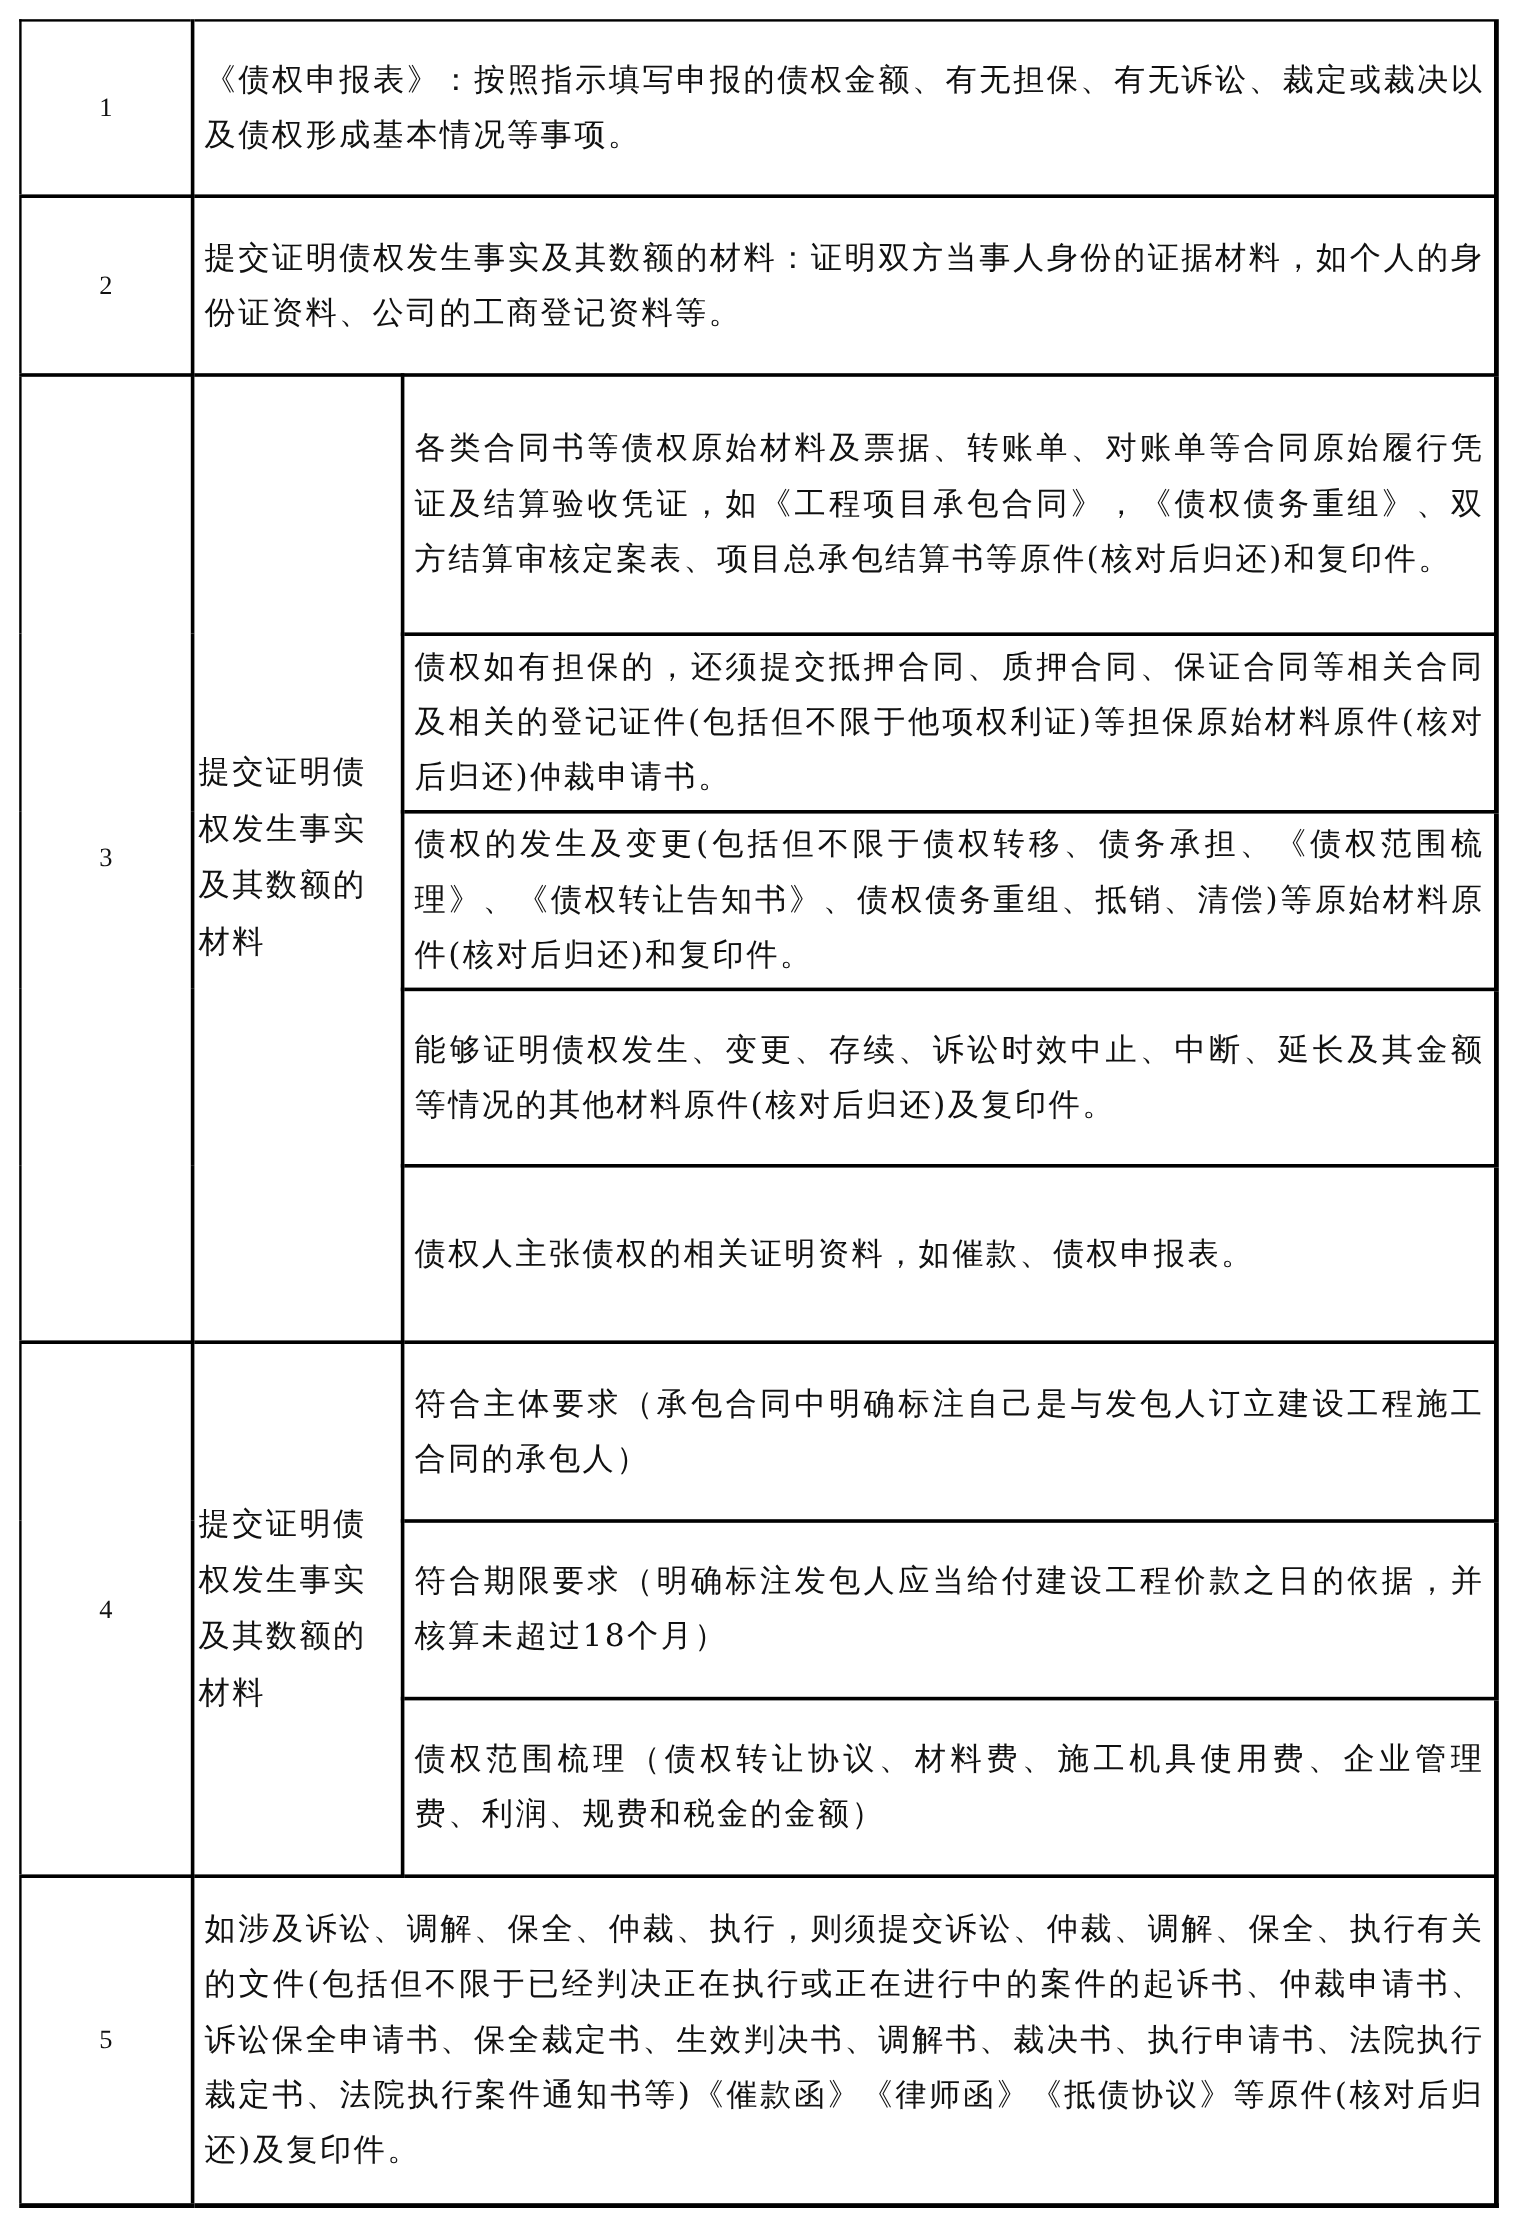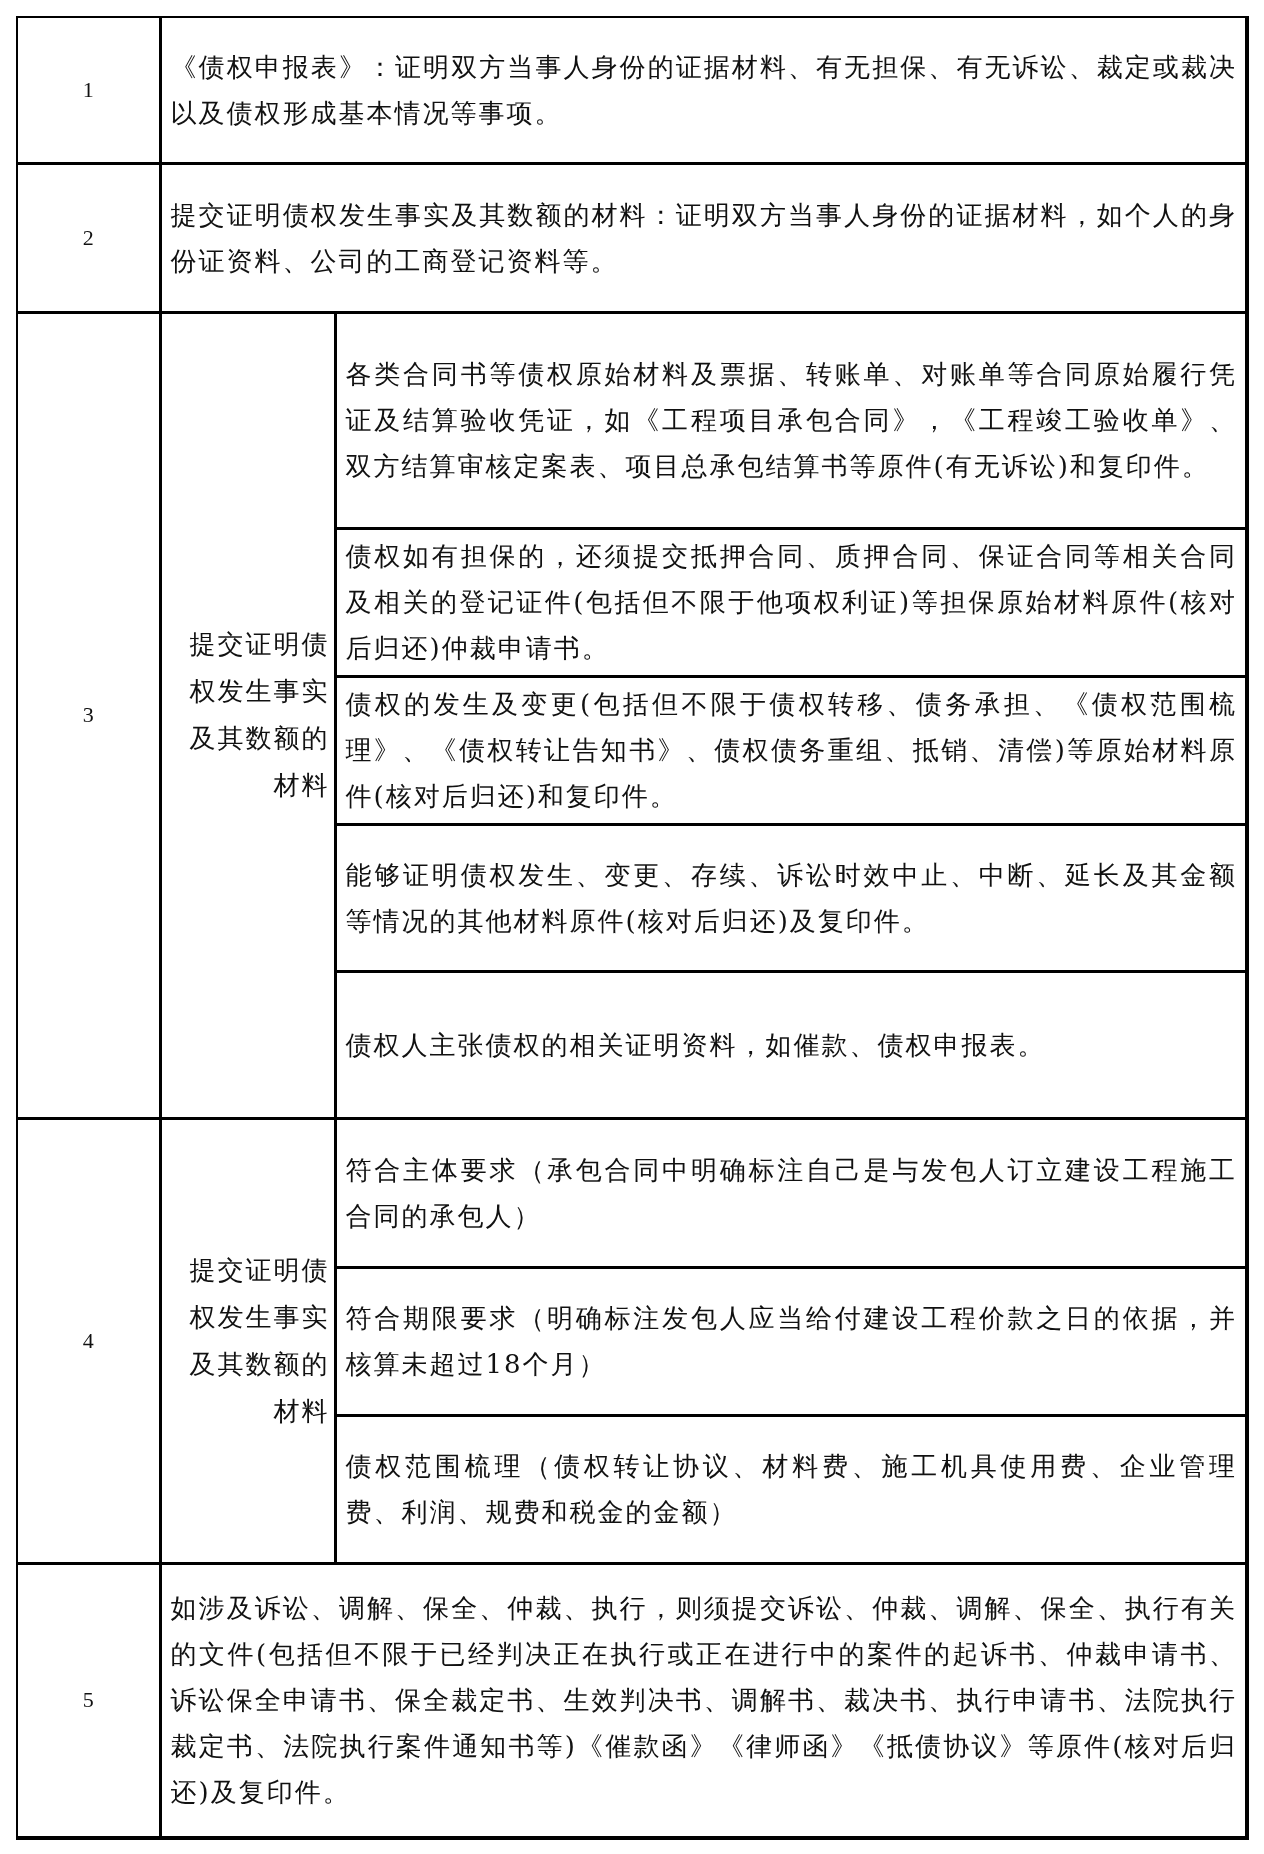--- a/index.html
+++ b/index.html
@@ -31,49 +31,49 @@
       font-size: 26px;
       line-height: 46px;
       letter-spacing: 2px;
       padding: 0 8px 0 9px !important;
       text-align: justify;
     }
     .label-cell {
       font-size: 26px;
       line-height: 47px;
       letter-spacing: 2px;
-      text-align: right;
+      text-align: left;
       padding: 0 4px !important;
     }
   </style>
 </head>
 <body>
 
 <table class="doc-table">
   <colgroup>
     <col style="width:143px">
     <col style="width:175px">
     <col style="width:912px">
   </colgroup>
   <tbody>
 
     <tr class="outer-top" style="height:146px">
       <td class="num-col num-cell">1</td>
-      <td class="content-cell last-col" colspan="2">《债权申报表》：证明双方当事人身份的证据材料、有无担保、有无诉讼、裁定或裁决以及债权形成基本情况等事项。</td>
+      <td class="content-cell last-col" colspan="2">《债权申报表》：按照指示填写申报的债权金额、有无担保、有无诉讼、裁定或裁决以及债权形成基本情况等事项。</td>
     </tr>
 
     <tr style="height:149px">
       <td class="num-col num-cell">2</td>
       <td class="content-cell last-col" colspan="2">提交证明债权发生事实及其数额的材料：证明双方当事人身份的证据材料，如个人的身份证资料、公司的工商登记资料等。</td>
     </tr>
 
     <tr style="height:216px">
       <td class="num-col num-cell" rowspan="5">3</td>
       <td class="label-cell" rowspan="5">提交证明债权发生事实及其数额的材料</td>
-      <td class="content-cell last-col">各类合同书等债权原始材料及票据、转账单、对账单等合同原始履行凭证及结算验收凭证，如《工程项目承包合同》，《工程竣工验收单》、双方结算审核定案表、项目总承包结算书等原件(有无诉讼)和复印件。</td>
+      <td class="content-cell last-col">各类合同书等债权原始材料及票据、转账单、对账单等合同原始履行凭证及结算验收凭证，如《工程项目承包合同》，《债权债务重组》、双方结算审核定案表、项目总承包结算书等原件(核对后归还)和复印件。</td>
     </tr>
     <tr style="height:148px">
       <td class="content-cell last-col">债权如有担保的，还须提交抵押合同、质押合同、保证合同等相关合同及相关的登记证件(包括但不限于他项权利证)等担保原始材料原件(核对后归还)仲裁申请书。</td>
     </tr>
     <tr style="height:148px">
       <td class="content-cell last-col">债权的发生及变更(包括但不限于债权转移、债务承担、《债权范围梳理》、《债权转让告知书》、债权债务重组、抵销、清偿)等原始材料原件(核对后归还)和复印件。</td>
     </tr>
     <tr style="height:147px">
       <td class="content-cell last-col">能够证明债权发生、变更、存续、诉讼时效中止、中断、延长及其金额等情况的其他材料原件(核对后归还)及复印件。</td>
     </tr>

